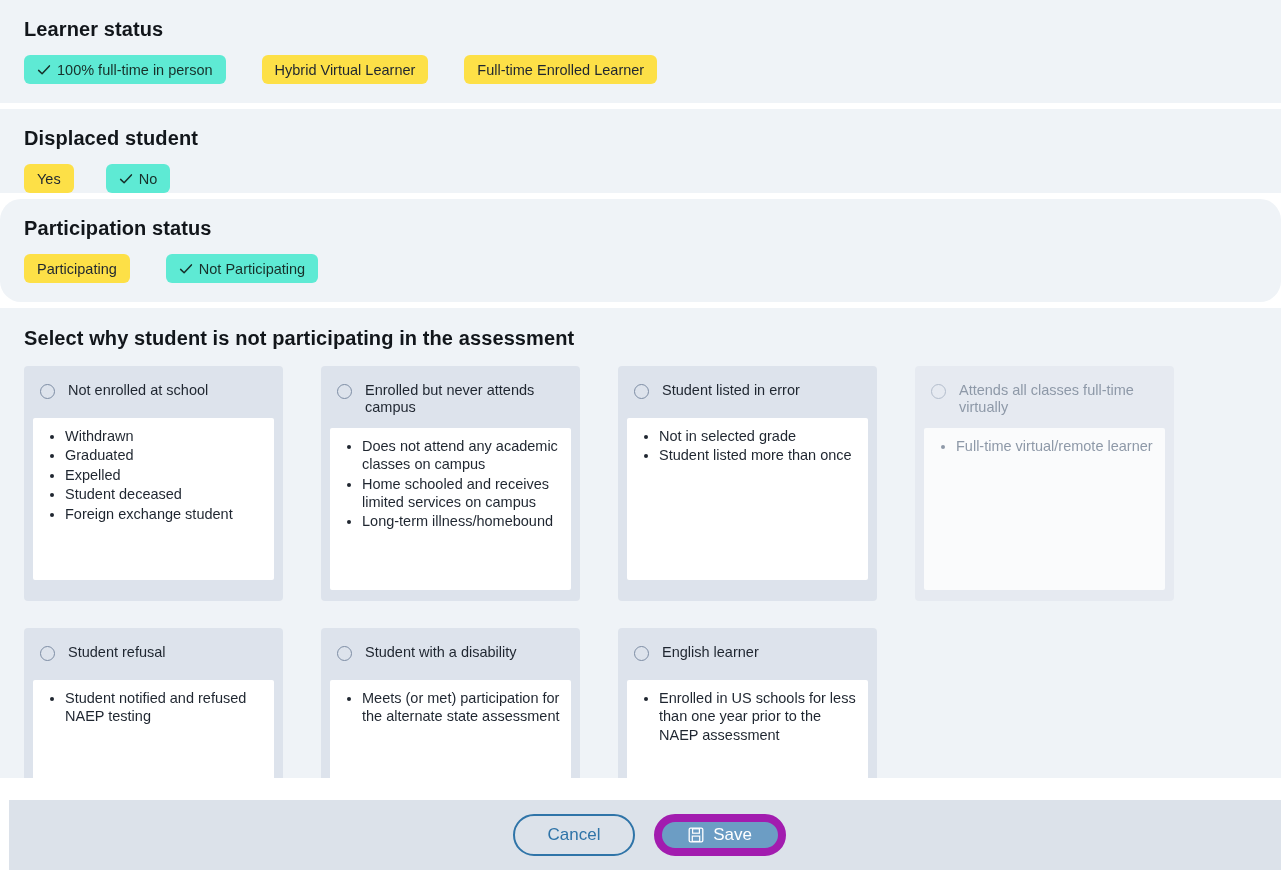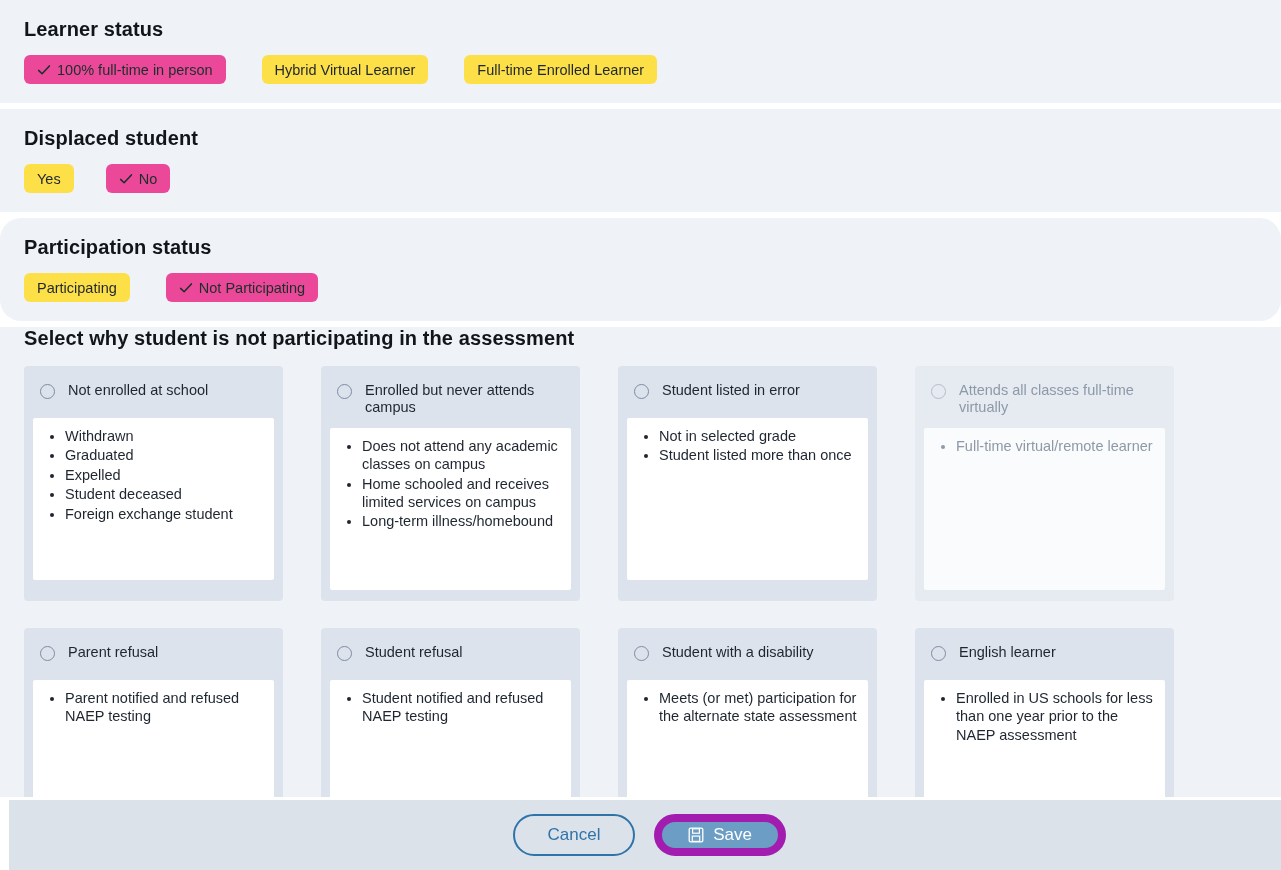--- a/index.html
+++ b/index.html
@@ -48,48 +48,49 @@
     border-radius: 6px;
     background: #fde047;
     color: #1f2630;
     font-size: 14.5px;
     border: none;
     cursor: pointer;
     white-space: nowrap;
     font-family: "Liberation Sans", sans-serif;
   }
   .pill.selected {
-    background: #ec4899;
+    background: #5eead4;
     color: #17302a;
   }
   .pill .check {
     display: inline-block;
     width: 13px;
     height: 13px;
     position: relative;
   }
   .pill .check svg { display: block; }
 
   
   .sec-learner { padding-top: 18px; padding-bottom: 19px; }
   .sec-learner .panel-title { margin-bottom: 14px; }
   .sec-learner .pill-row { gap: 36px; }
 
   
-  .sec-displaced { padding-top: 18px; padding-bottom: 19px; }
+  .sec-displaced { padding-top: 18px; }
   .sec-displaced .panel-title { margin-bottom: 14px; }
   .sec-displaced .pill-row { gap: 32px; }
 
   
   .sec-participation { padding-top: 18px; padding-bottom: 19px; border-radius: 21px; }
   .sec-participation .panel-title { margin-bottom: 14px; }
   .sec-participation .pill-row { gap: 36px; }
 
   
   .sec-reasons {
+    padding-top: 19px;
     height: 470px;
     overflow: hidden;
   }
   .sec-reasons .panel-title { margin-bottom: 16px; }
 
   .card-grid {
     display: grid;
     grid-template-columns: repeat(4, 259px);
     column-gap: 38px;
     row-gap: 27px;
@@ -292,31 +293,20 @@
           </div>
         </div>
         <div class="reason-card disabled">
           <div class="reason-head">
             <span class="radio"></span>
             <span class="reason-label">Attends all classes full-time virtually</span>
           </div>
           <div class="reason-body">
             <ul>
               <li>Full-time virtual/remote learner</li>
-            </ul>
-          </div>
-        </div>
-        <div class="reason-card">
-          <div class="reason-head">
-            <span class="radio"></span>
-            <span class="reason-label">Parent refusal</span>
-          </div>
-          <div class="reason-body">
-            <ul>
-              <li>Parent notified and refused NAEP testing</li>
             </ul>
           </div>
         </div>
         <div class="reason-card">
           <div class="reason-head">
             <span class="radio"></span>
             <span class="reason-label">Student refusal</span>
           </div>
           <div class="reason-body">
             <ul>

